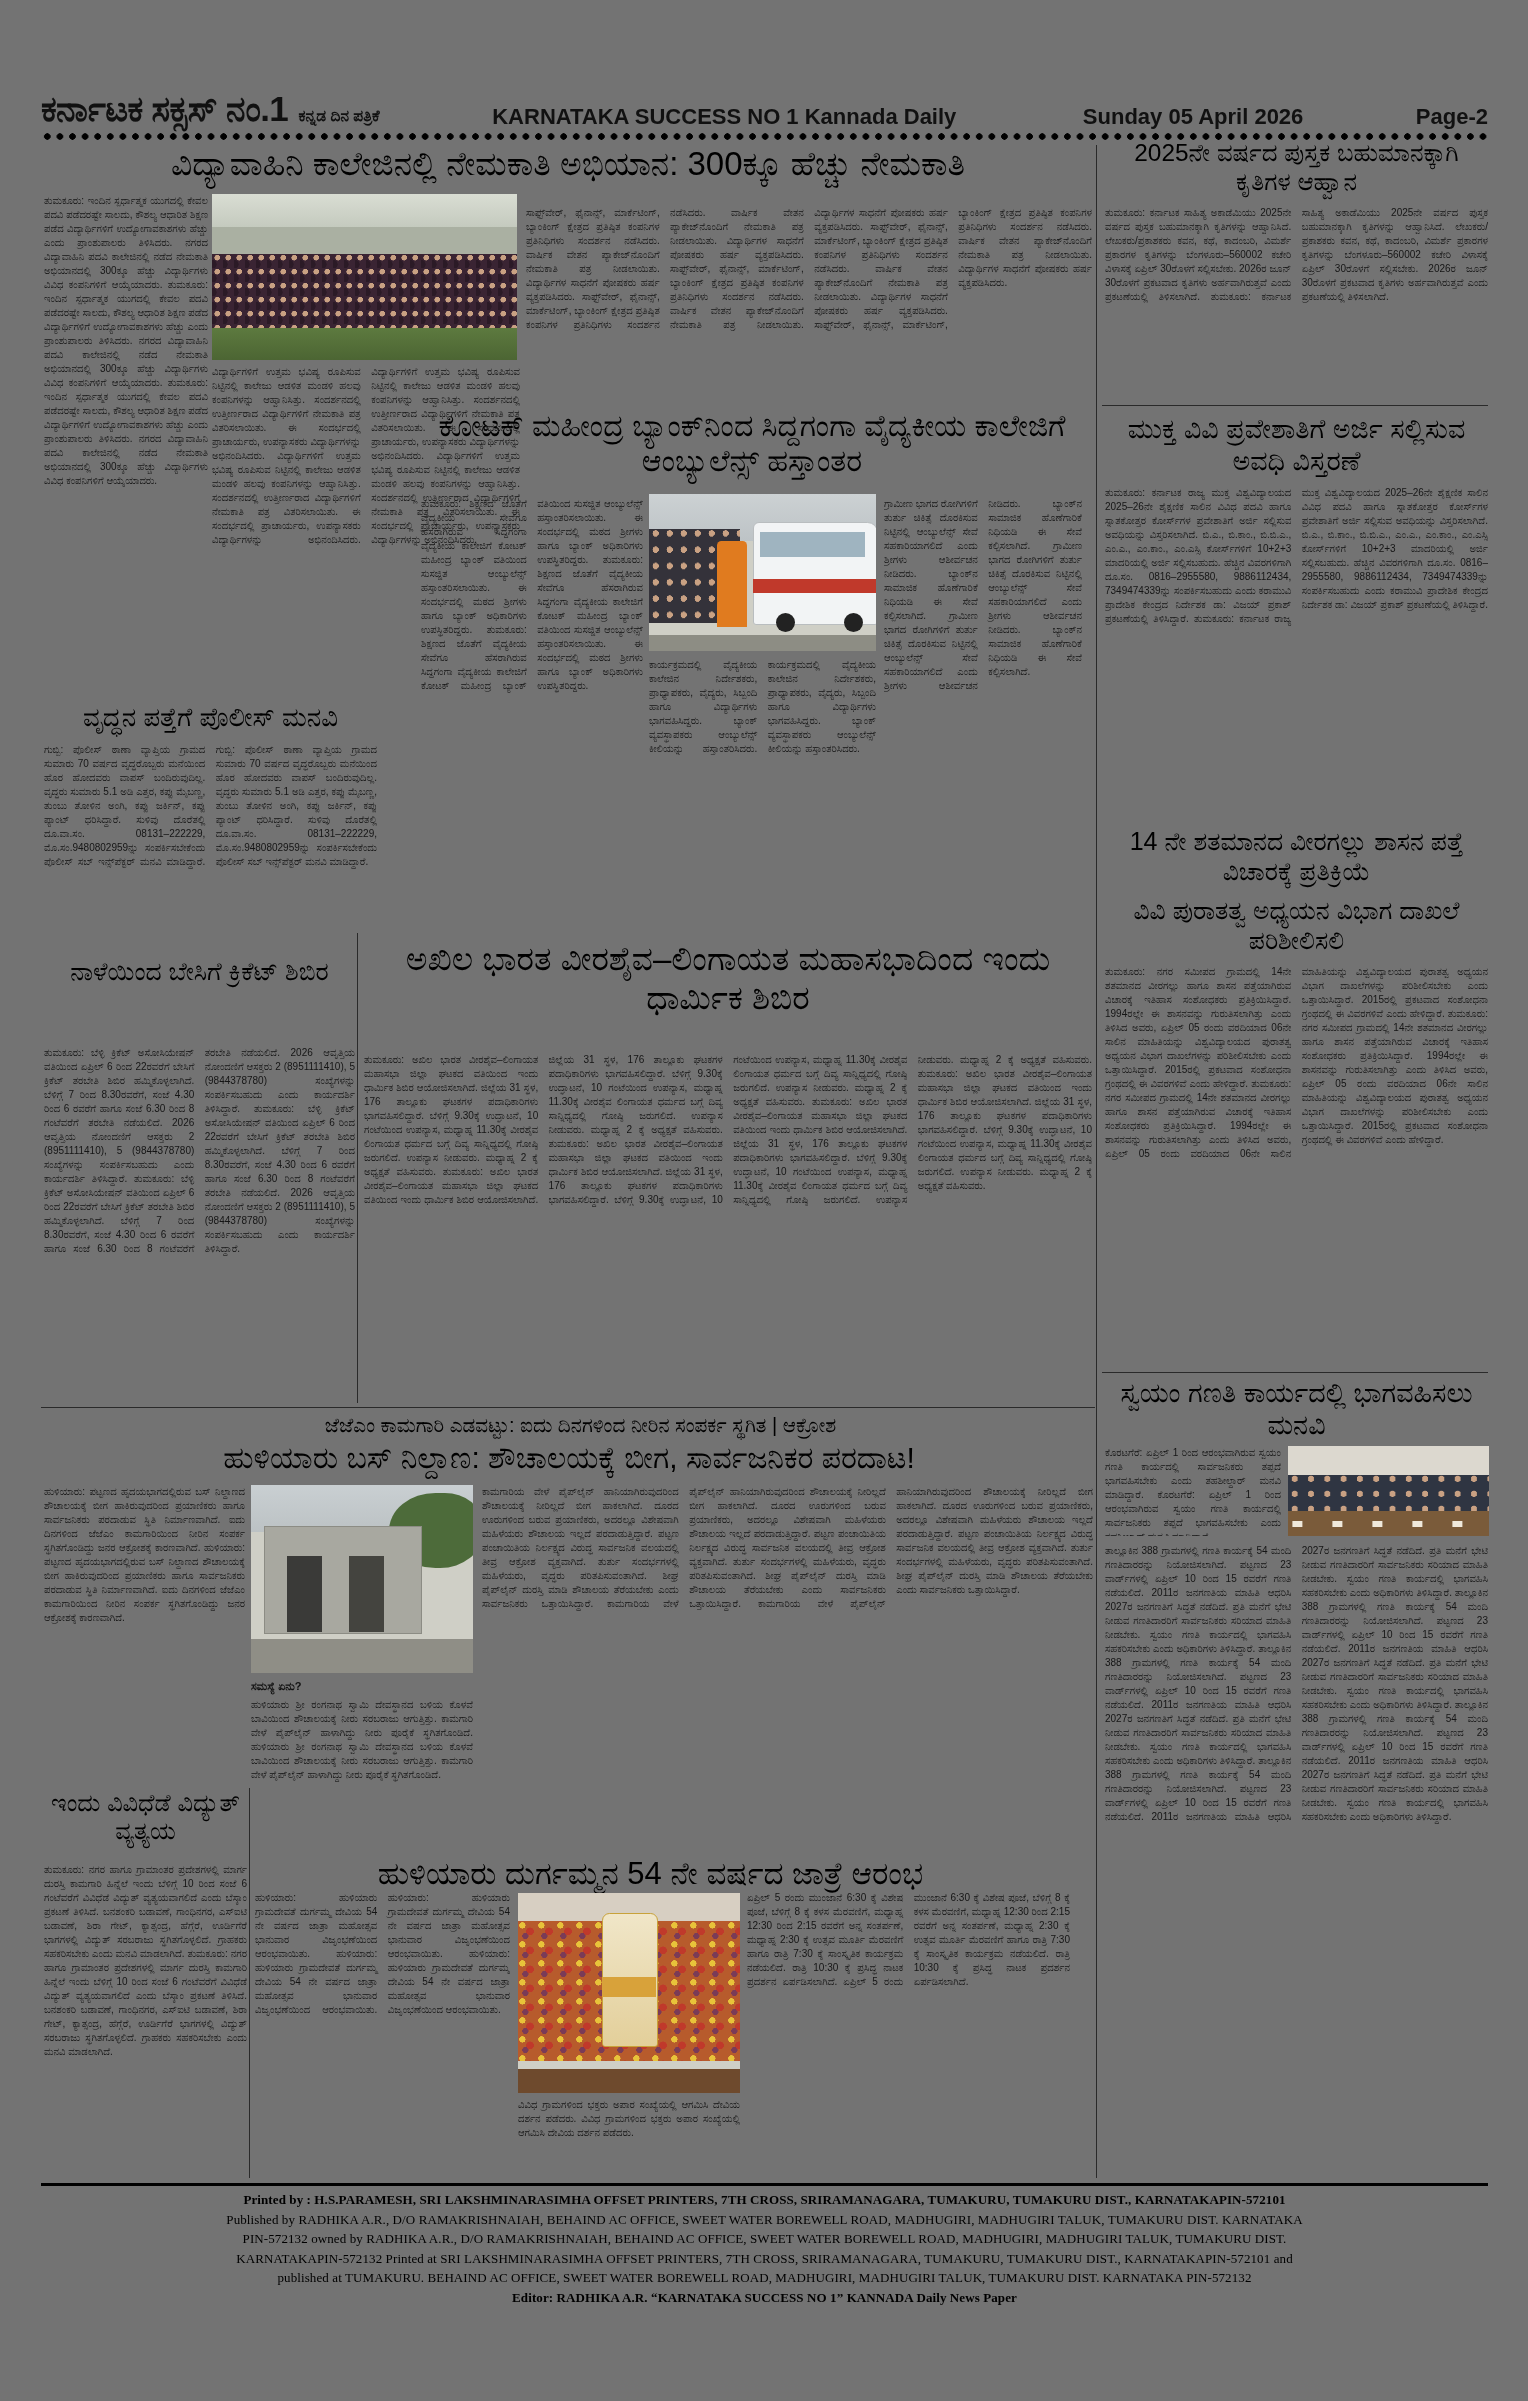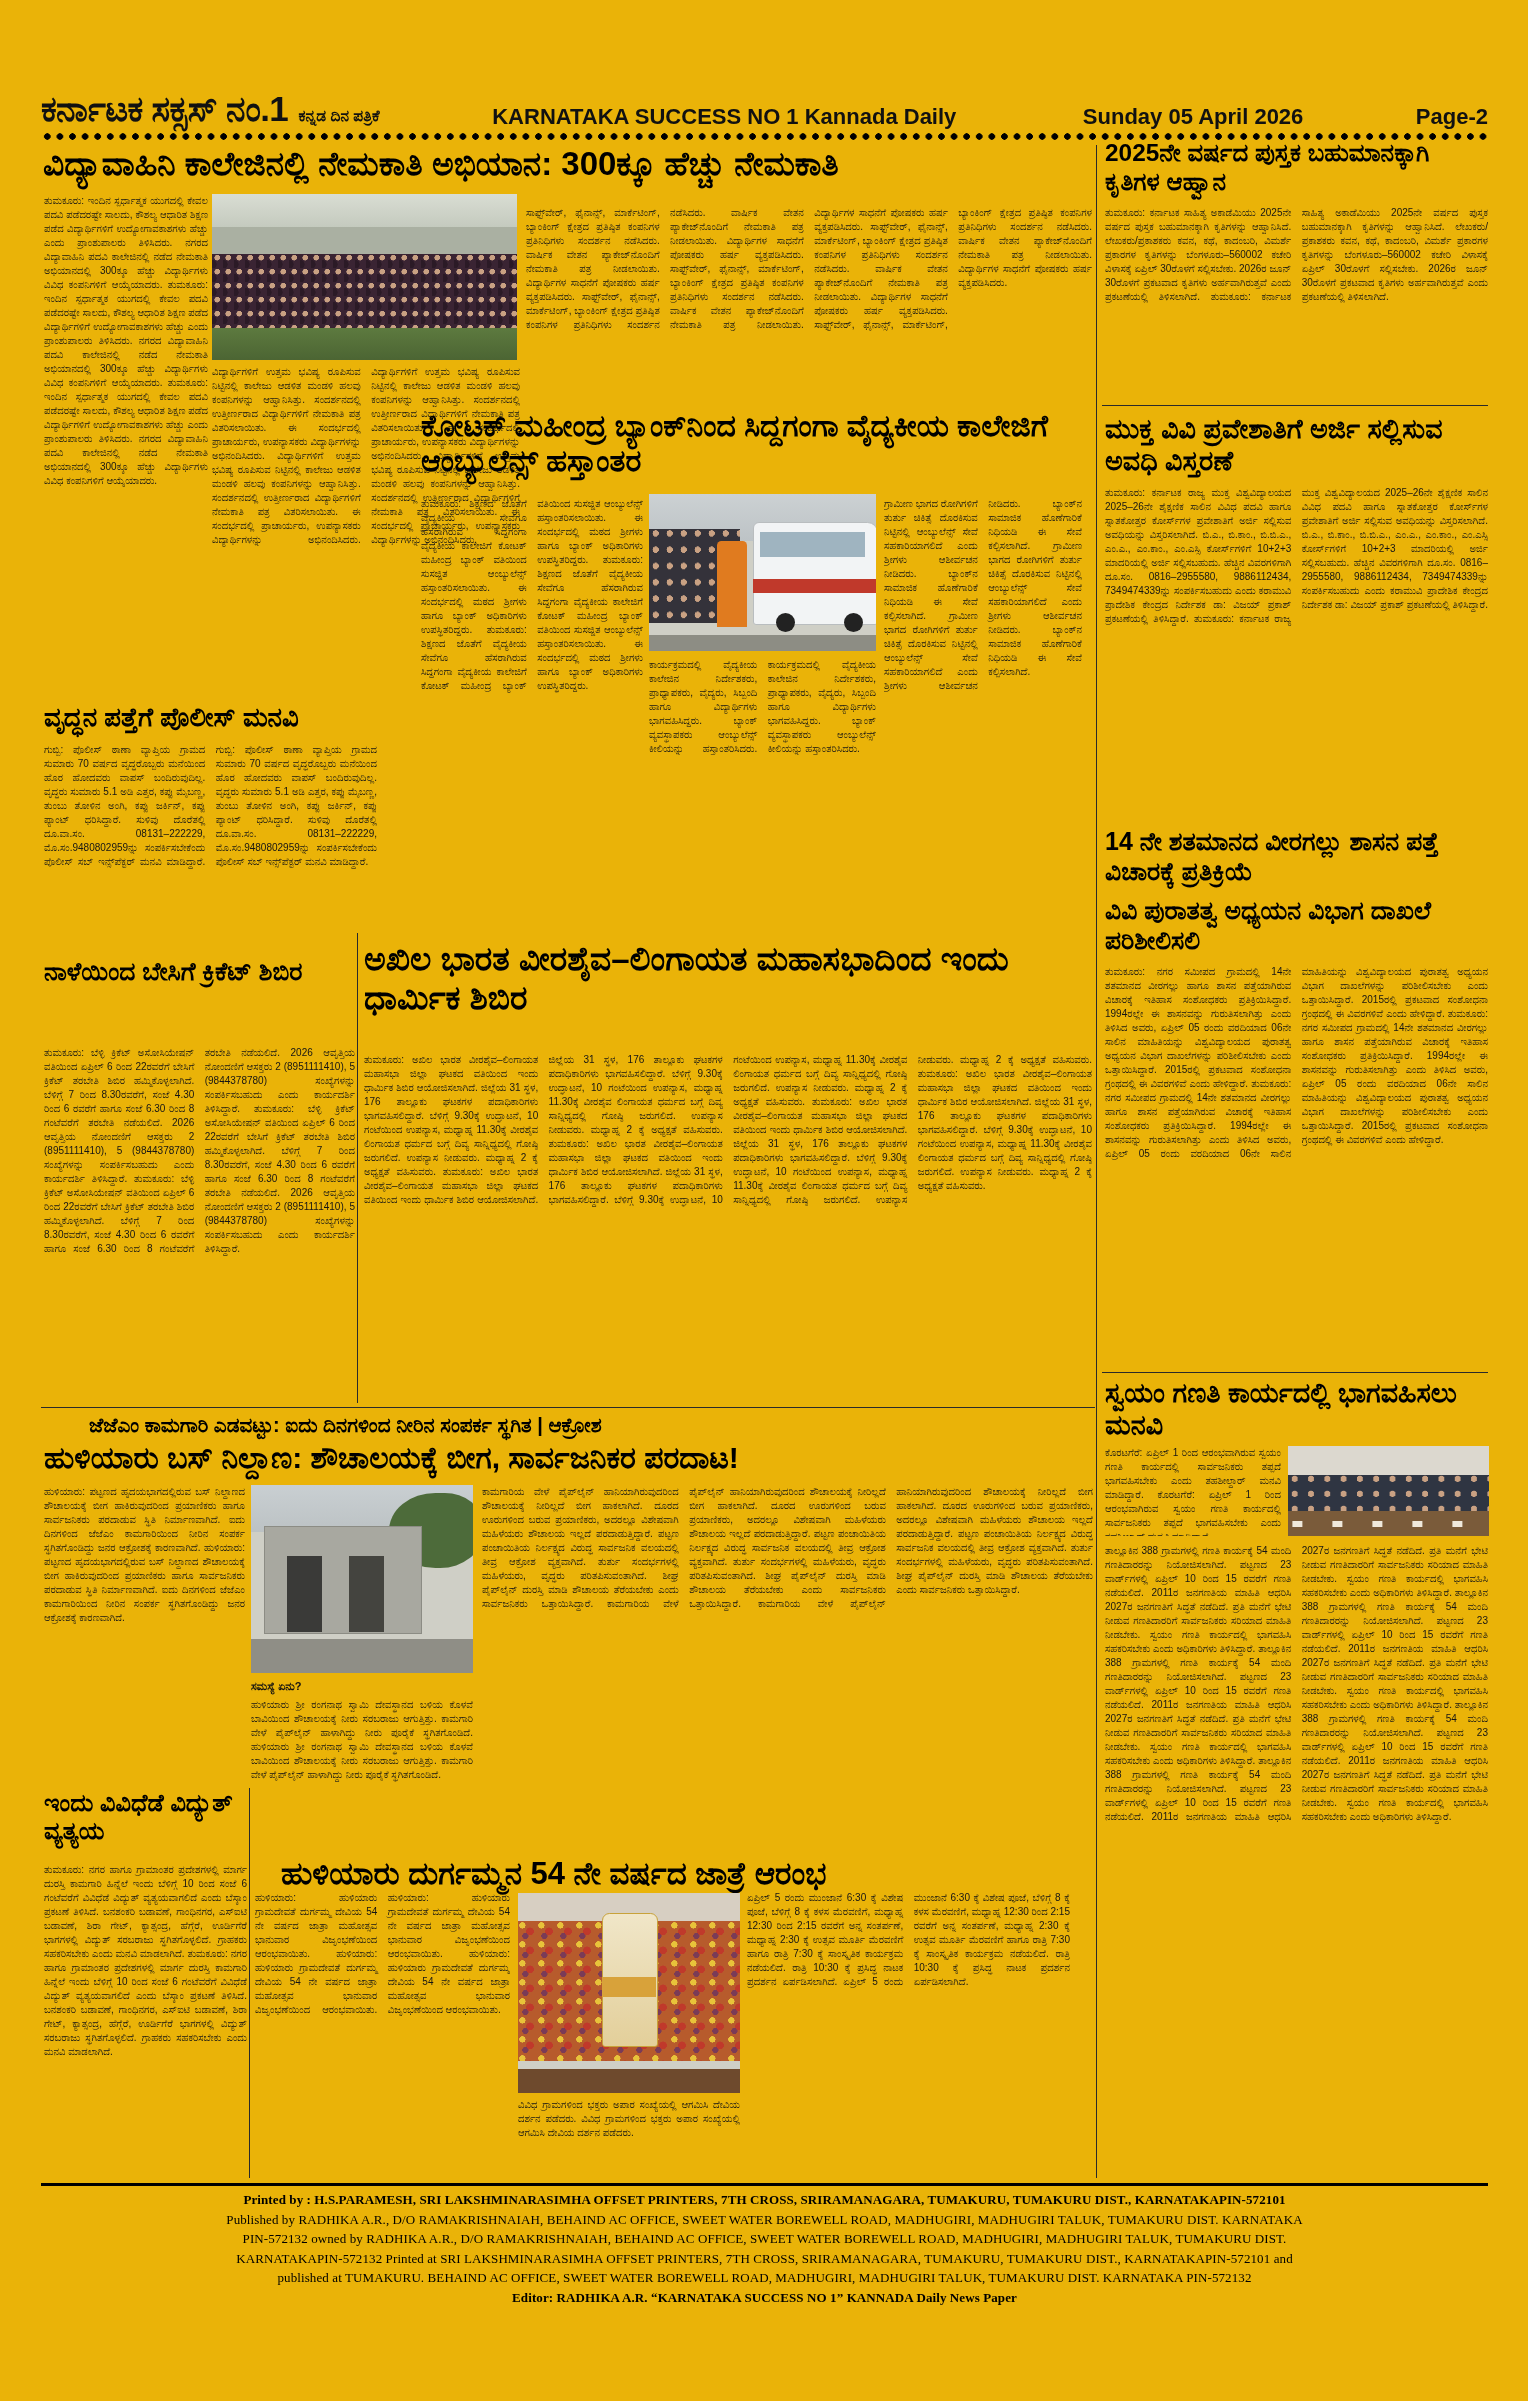--- a/index.html
+++ b/index.html
@@ -1,26 +1,26 @@
 <!DOCTYPE html>
 <html style="font-size:12px"><head>
 <meta charset="utf-8">
 <style>
   html,body{margin:0;padding:0;background:#ffffff;}
-  .page{position:relative;width:1528px;height:2401px;background:#eab308;color:#111;
+  .page{position:relative;width:1528px;height:2401px;background:#737373;color:#111;
         font-family:"Liberation Sans", sans-serif;overflow:hidden;}
   .abs{position:absolute;}
   .kn{font-family:"Liberation Sans", sans-serif;}
   .serif{font-family:Liberation Sans, sans-serif;}
   .bt{font-size:10px;line-height:1.40;text-align:justify;color:#151515;
       overflow:hidden;word-break:break-word;}
   .cols2{column-count:2;column-gap:10.4px;}
   .cols3{column-count:3;column-gap:10.4px;}
   .cols4{column-count:4;column-gap:10.4px;margin-top:12px;}
-  .hd{font-weight:700;color:#000;text-align:left;line-height:1.18;}
+  .hd{font-weight:400;color:#000;text-align:center;line-height:1.18;}
   .dotrule{height:9px;background-image:radial-gradient(circle,#000 3px,transparent 3.4px);
            background-size:12.6px 9px;background-repeat:repeat-x;background-position:left center;}
   .vline{width:0;border-left:1.1px solid #2a2a2a;}
   .hline{height:0;border-top:1.1px solid #2a2a2a;}
   .thick{border-top:3.7px solid #000;}
   .photo{overflow:hidden;position:absolute;background:#cfcfc6;}
   .ph-layer{position:absolute;}
   .footer-line{font-family:"Liberation Serif", serif;font-size:13px;text-align:center;
                color:#000;line-height:1.5;letter-spacing:0.1px;}
 </style>

